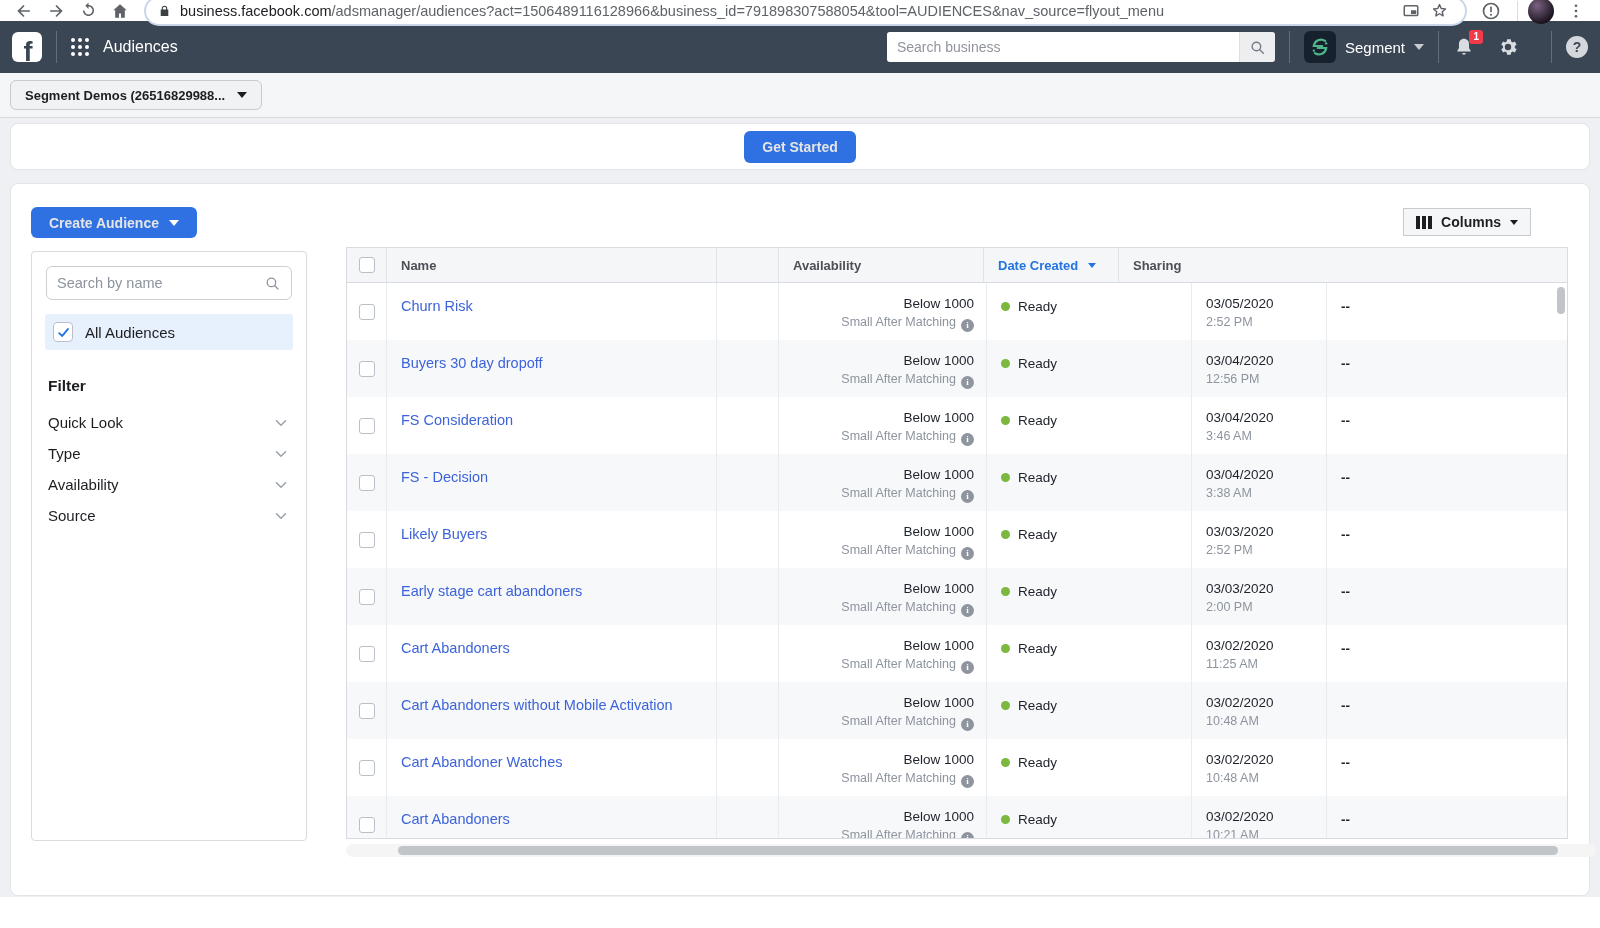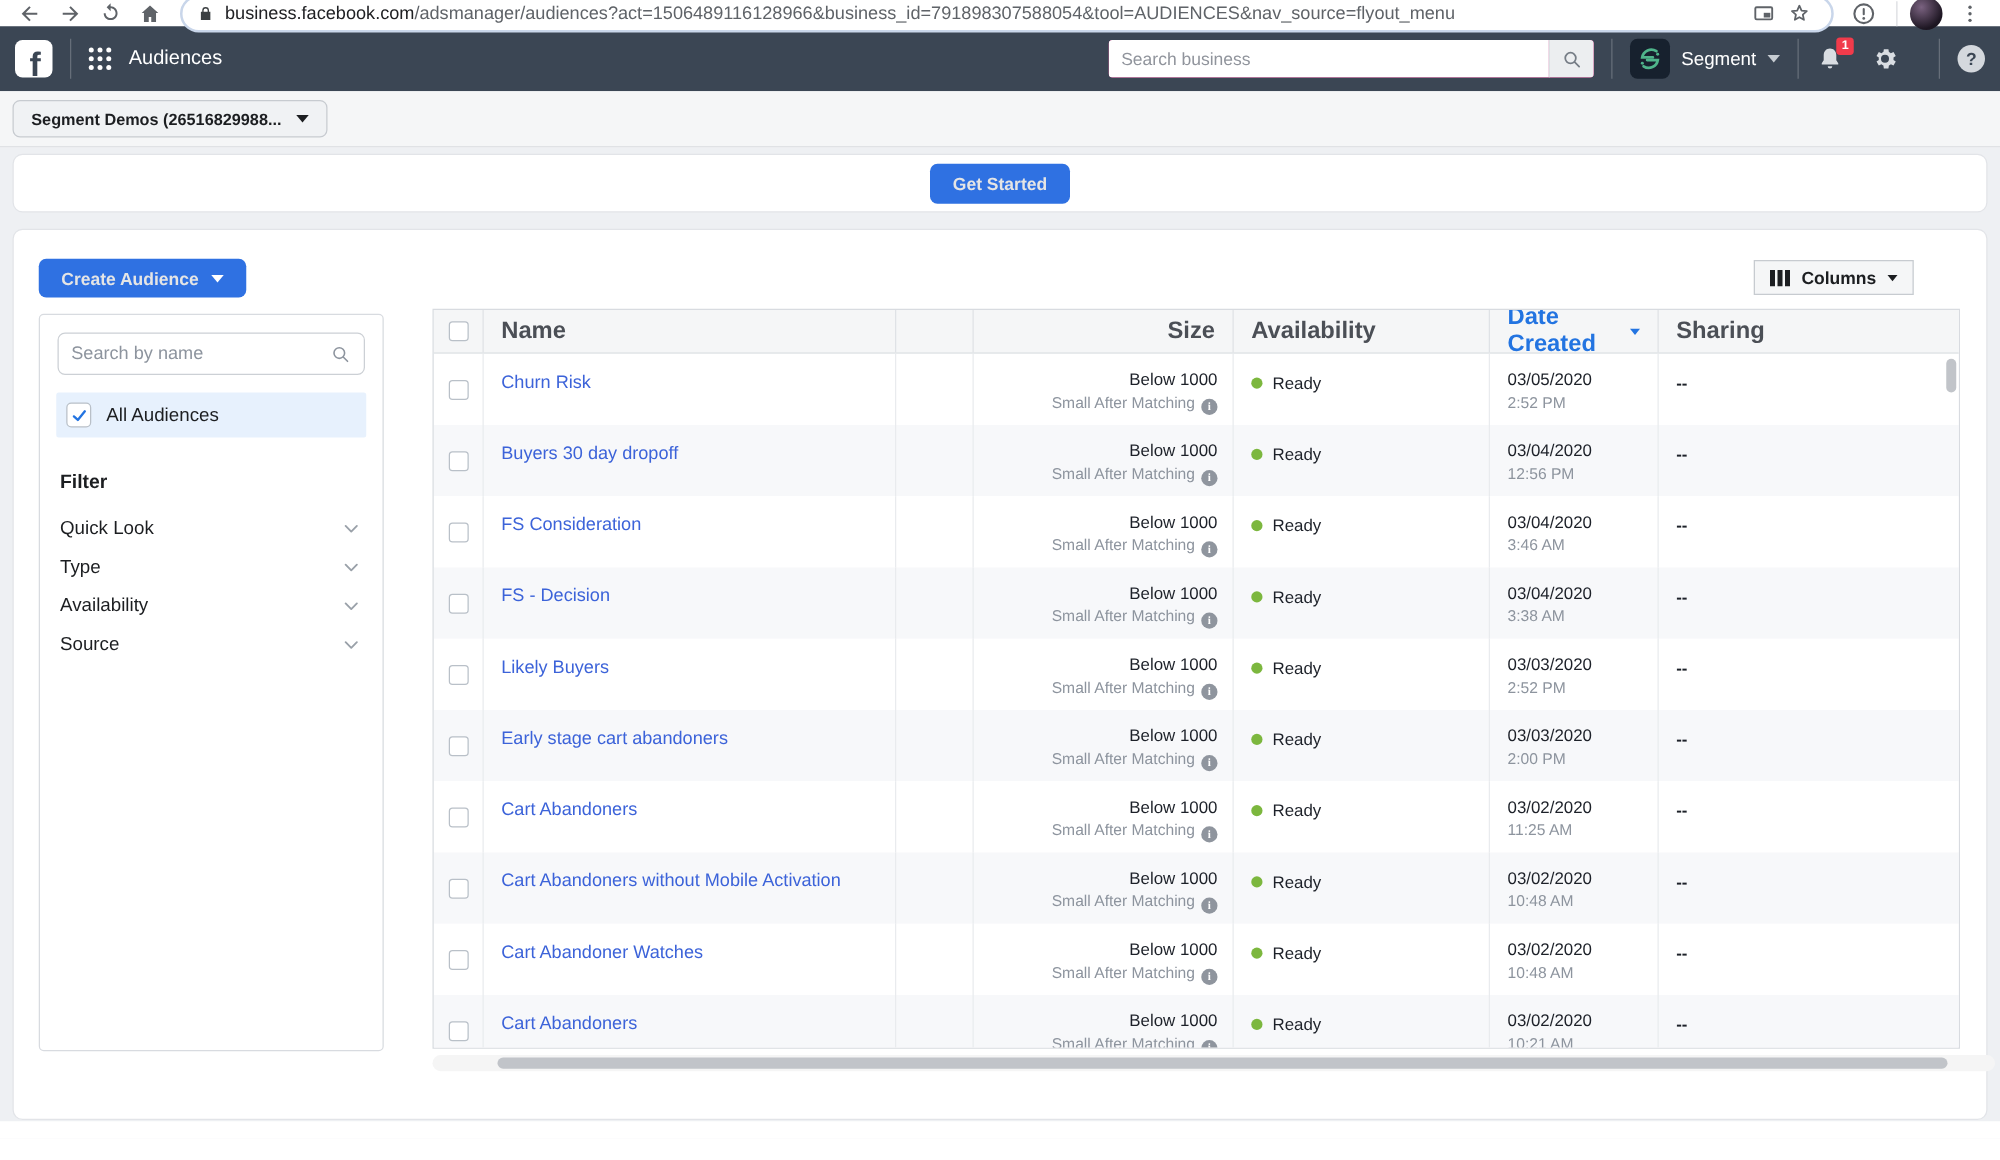--- a/index.html
+++ b/index.html
@@ -92,21 +92,21 @@
     display:flex; align-items:center; justify-content:center; flex:0 0 auto; }
   .all-aud-label { margin-left:12px; font-size:15px; color:#1c1e21; }
   .sb-filter-h { margin:27px 16px 12px; font-size:15.5px; font-weight:bold; color:#1c1e21; }
   .sb-item { height:31px; display:flex; align-items:center; padding:0 16px; font-size:15px; color:#1c1e21; cursor:pointer; }
   .sb-item svg { margin-left:auto; color:#9aa1a9; }
 
   
   .table-wrap { position:absolute; left:335px; top:63px; width:1222px; height:592px;
     border:1px solid #d8dbe0; overflow:hidden; background:#fff; }
   .thead { display:flex; height:35px; background:#f5f6f7; border-bottom:1px solid #d8dbe0;
-    font-size:19px; font-weight:bold; color:#4b4f56; }
+    font-size:13px; font-weight:bold; color:#4b4f56; }
   .thead > div { display:flex; align-items:center; border-right:1px solid #dfe2e6; padding:0 14px; }
   .trow { display:flex; height:57px; background:#fff; }
   .trow:nth-child(even) { background:#f7f8fa; }
   .trow > div { border-right:1px solid #e9ebee; }
   .col-cb { width:40px; flex:0 0 auto; display:flex; align-items:center; justify-content:center; }
   .col-name { width:330px; flex:0 0 auto; }
   .col-blank { width:62px; flex:0 0 auto; }
   .col-size { width:208px; flex:0 0 auto; text-align:right; }
   .col-avail { width:205px; flex:0 0 auto; }
   .col-date { width:135px; flex:0 0 auto; }
@@ -342,23 +342,20 @@
 
     <div class="table-wrap">
       <div class="thead">
         <div class="col-cb">
             <span class="cb-sm"></span>
           </div>
         <div class="col-name">
             <span>Name</span>
           </div>
         <div class="col-blank"></div>
-        <div class="col-size">
-            <span>Size</span>
-          </div>
         <div class="col-avail">
             <span>Availability</span>
           </div>
         <div class="col-date sort-col">
             <span>Date Created</span>
             <span class="caret-down"></span>
           </div>
         <div class="col-share">
             <span>Sharing</span>
           </div>

